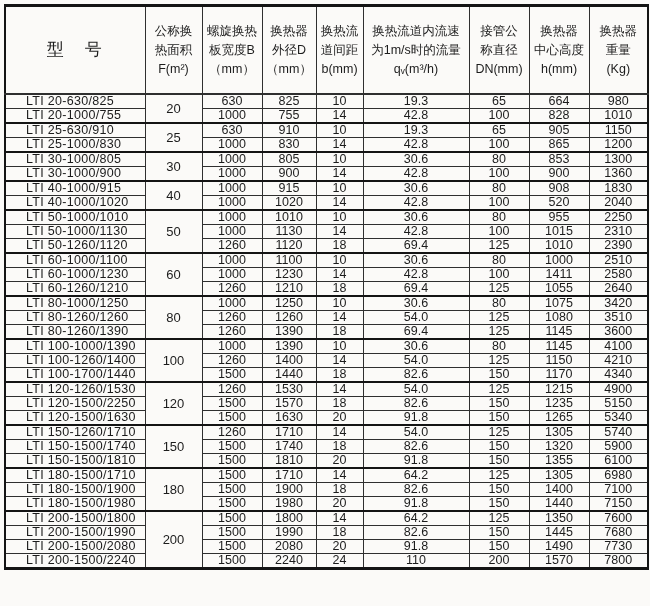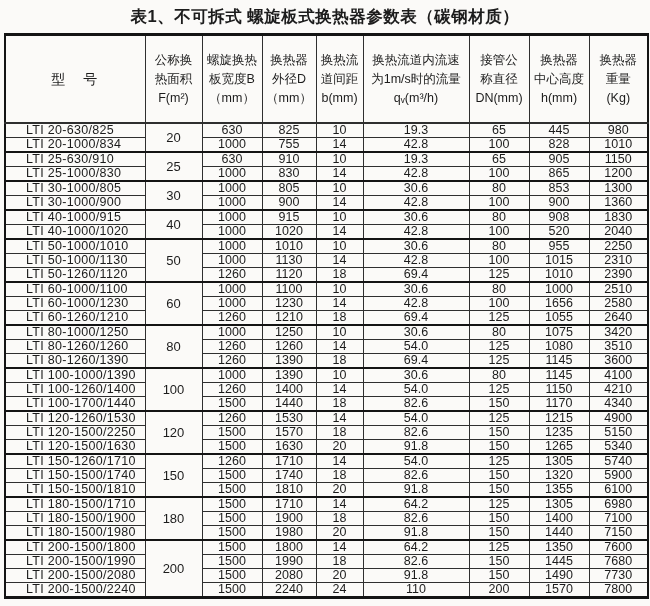--- a/index.html
+++ b/index.html
@@ -44,21 +44,21 @@
     font-size: 12.5px;
     line-height: 1.5;
     white-space: pre-line;
     text-align: center;
     vertical-align: middle;
     height: 72px;
     padding: 15px 0;
     border-bottom-width: 2px;
   }
   .param-table thead th.model-head {
-    font-size: 14px;
+    font-size: 17px;
     letter-spacing: 2px;
   }
   .param-table tbody td {
     font-size: 12.5px;
     height: 14px;
     line-height: 13px;
     text-align: center;
     vertical-align: middle;
     padding: 0;
     white-space: nowrap;
@@ -74,21 +74,20 @@
     border-bottom: 2px solid #141414;
   }
   .param-table tbody tr.group-start td {
     border-top: 2px solid #141414;
   }
 </style>
 </head>
 <body>
 
 <div class="page">
-  <div class="title">表1、不可拆式 螺旋板式换热器参数表（碳钢材质）</div>
   <table class="param-table">
     <colgroup>
       <col style="width:140px">
       <col style="width:57px">
       <col style="width:60px">
       <col style="width:54px">
       <col style="width:47px">
       <col style="width:106px">
       <col style="width:60px">
       <col style="width:60px">
@@ -125,25 +124,25 @@
     </thead>
     <tbody id="table-body">
         <tr class="group-start">
           <td class="model-cell">LTI 20-630/825</td>
           <td class="area-cell" rowspan="2">20</td>
           <td>630</td>
           <td>825</td>
           <td>10</td>
           <td>19.3</td>
           <td>65</td>
-          <td>445</td>
+          <td>664</td>
           <td>980</td>
         </tr>
         <tr>
-          <td class="model-cell">LTI 20-1000/834</td>
+          <td class="model-cell">LTI 20-1000/755</td>
           <td>1000</td>
           <td>755</td>
           <td>14</td>
           <td>42.8</td>
           <td>100</td>
           <td>828</td>
           <td>1010</td>
         </tr>
         <tr class="group-start">
           <td class="model-cell">LTI 25-630/910</td>
@@ -250,21 +249,21 @@
           <td>1000</td>
           <td>2510</td>
         </tr>
         <tr>
           <td class="model-cell">LTI 60-1000/1230</td>
           <td>1000</td>
           <td>1230</td>
           <td>14</td>
           <td>42.8</td>
           <td>100</td>
-          <td>1656</td>
+          <td>1411</td>
           <td>2580</td>
         </tr>
         <tr>
           <td class="model-cell">LTI 60-1260/1210</td>
           <td>1260</td>
           <td>1210</td>
           <td>18</td>
           <td>69.4</td>
           <td>125</td>
           <td>1055</td>

